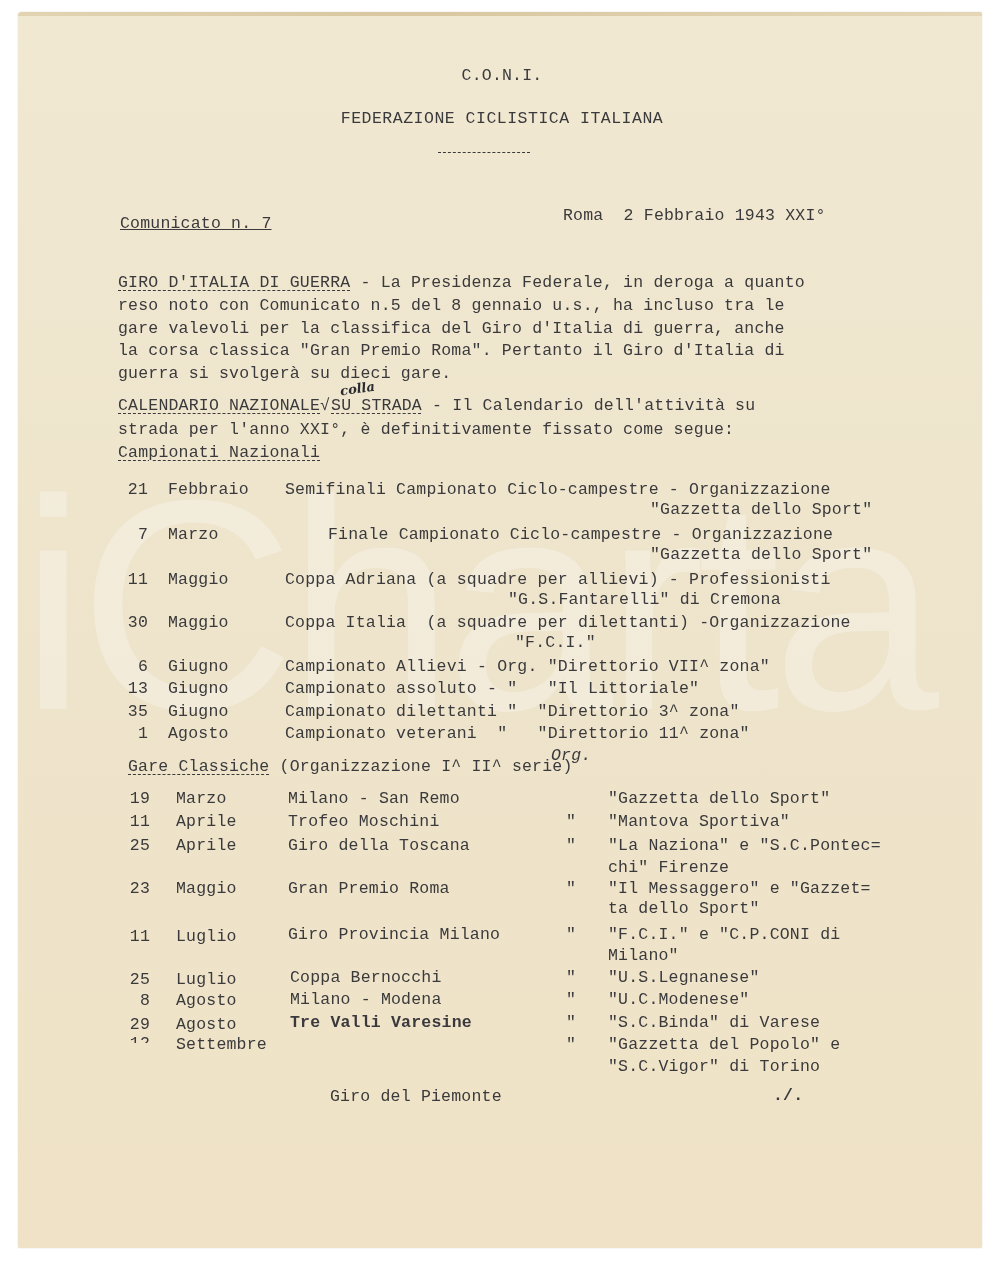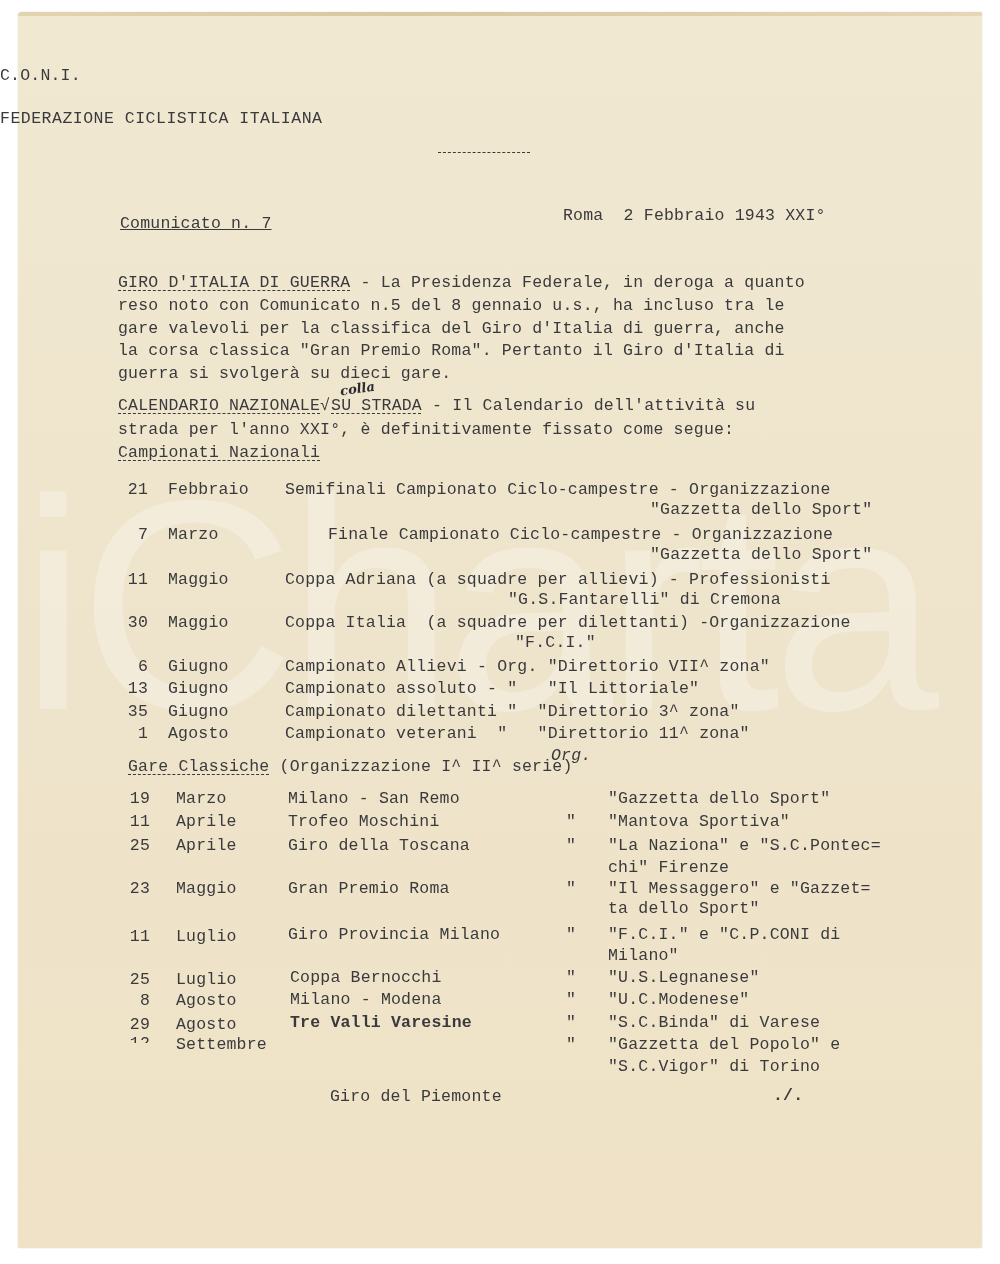--- a/index.html
+++ b/index.html
@@ -21,21 +21,21 @@
     border-radius: 4px 2px 0 0;
   }
   .watermark {
     position: absolute; left: 20px; top: 455px; width: 980px; height: 300px;
     font-family: "Liberation Sans", "DejaVu Sans", sans-serif;
     font-size: 300px; line-height: 300px; letter-spacing: -8px;
     color: rgba(255,255,255,0.28); white-space: nowrap; pointer-events: none;
     z-index: 1;
   }
   .t { position: absolute; white-space: pre; font-size: 16.5px; line-height: 20px; letter-spacing: 0.2px; z-index: 2; }
-  .center { left: 0; width: 988px; }
+  .center { left: 8px; width: 988px; text-align: center; }
   .u { text-decoration: underline; text-decoration-style: dashed; text-underline-offset: 3px; text-decoration-thickness: 1px; }
   .dash { position: absolute; left: 438px; top: 152px; width: 92px; border-top: 1.5px dashed #3a3a3c; z-index: 2; }
   .hand {
     position: absolute; font-family: "DejaVu Serif", serif; font-style: italic; font-weight: bold;
     font-size: 13px; color: #2a2a30; z-index: 3; transform: rotate(-8deg);
   }
   .day { text-align: right; width: 30px; }
 </style>
 </head>
 <body>

